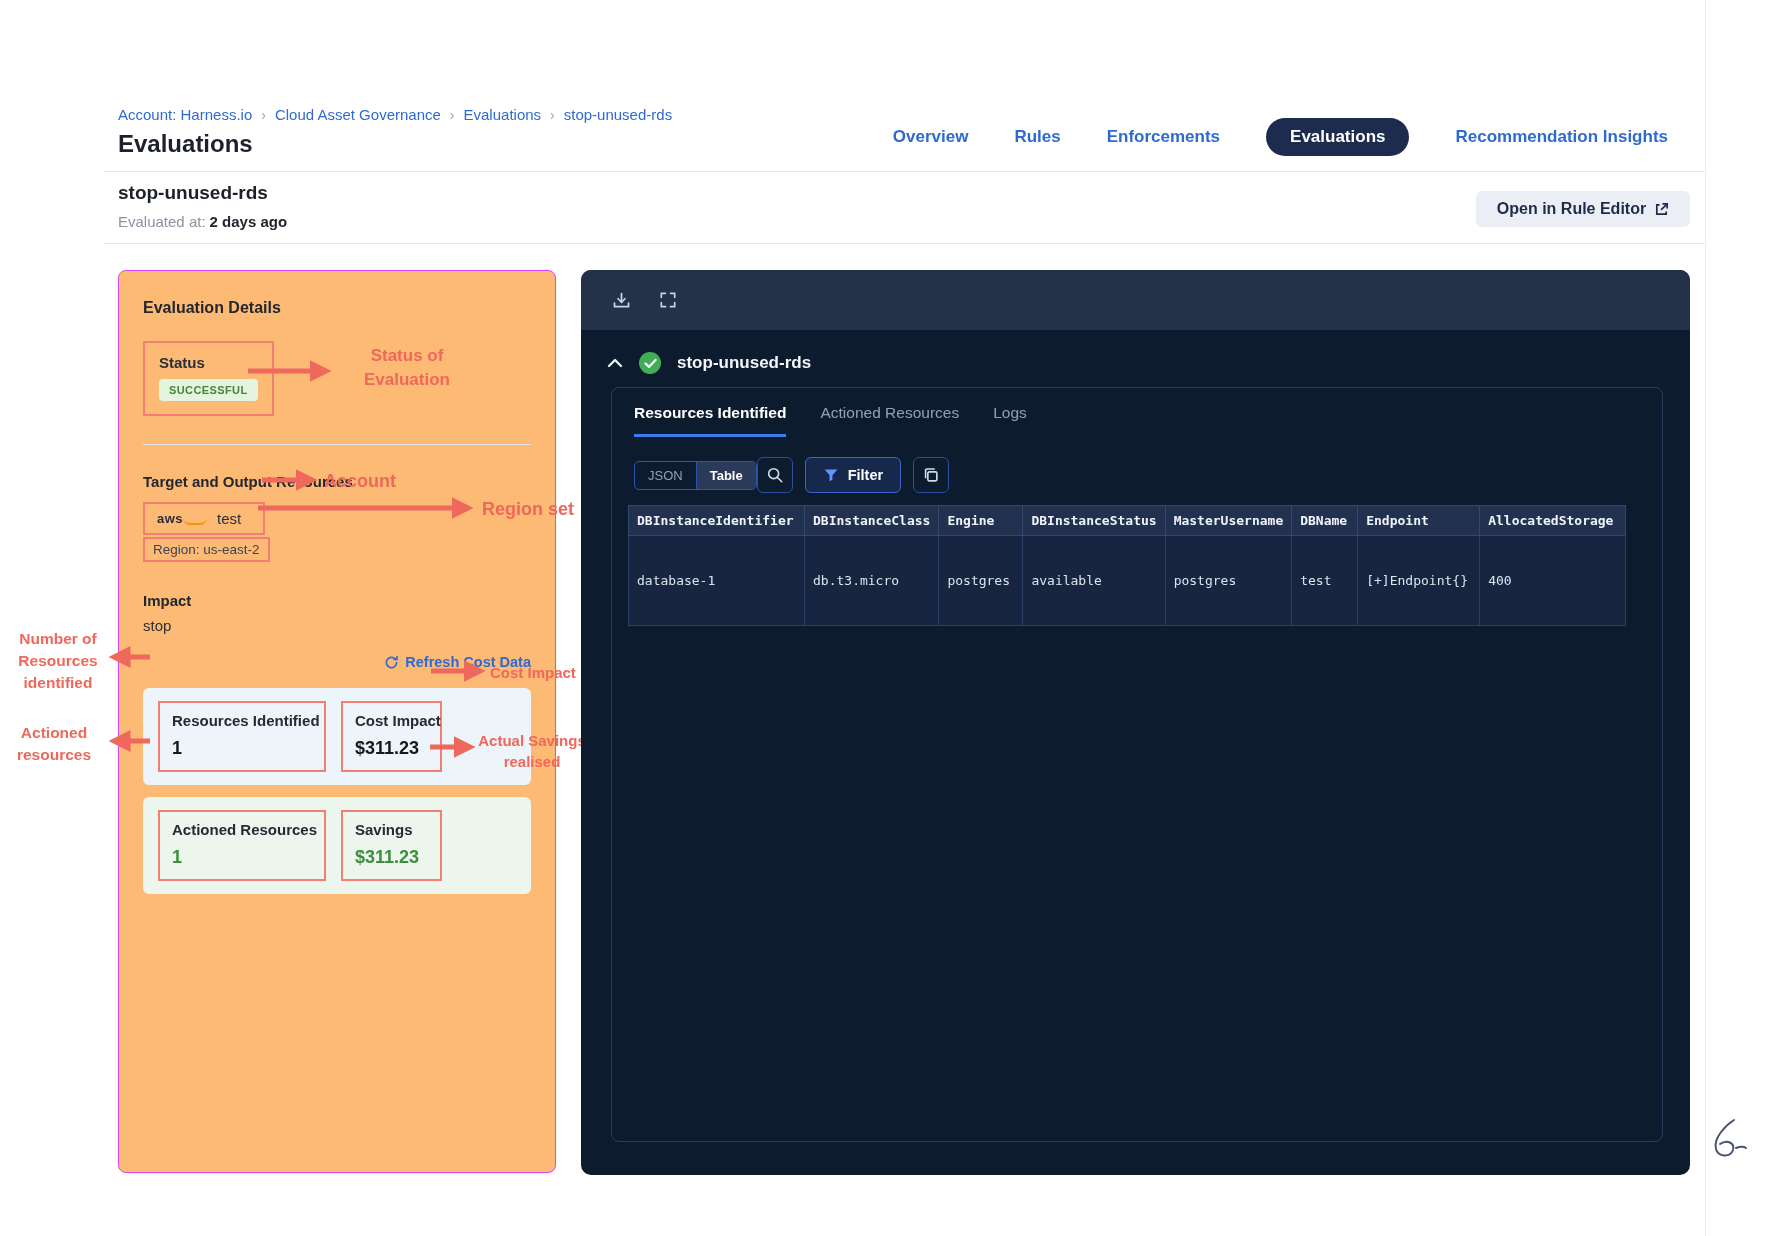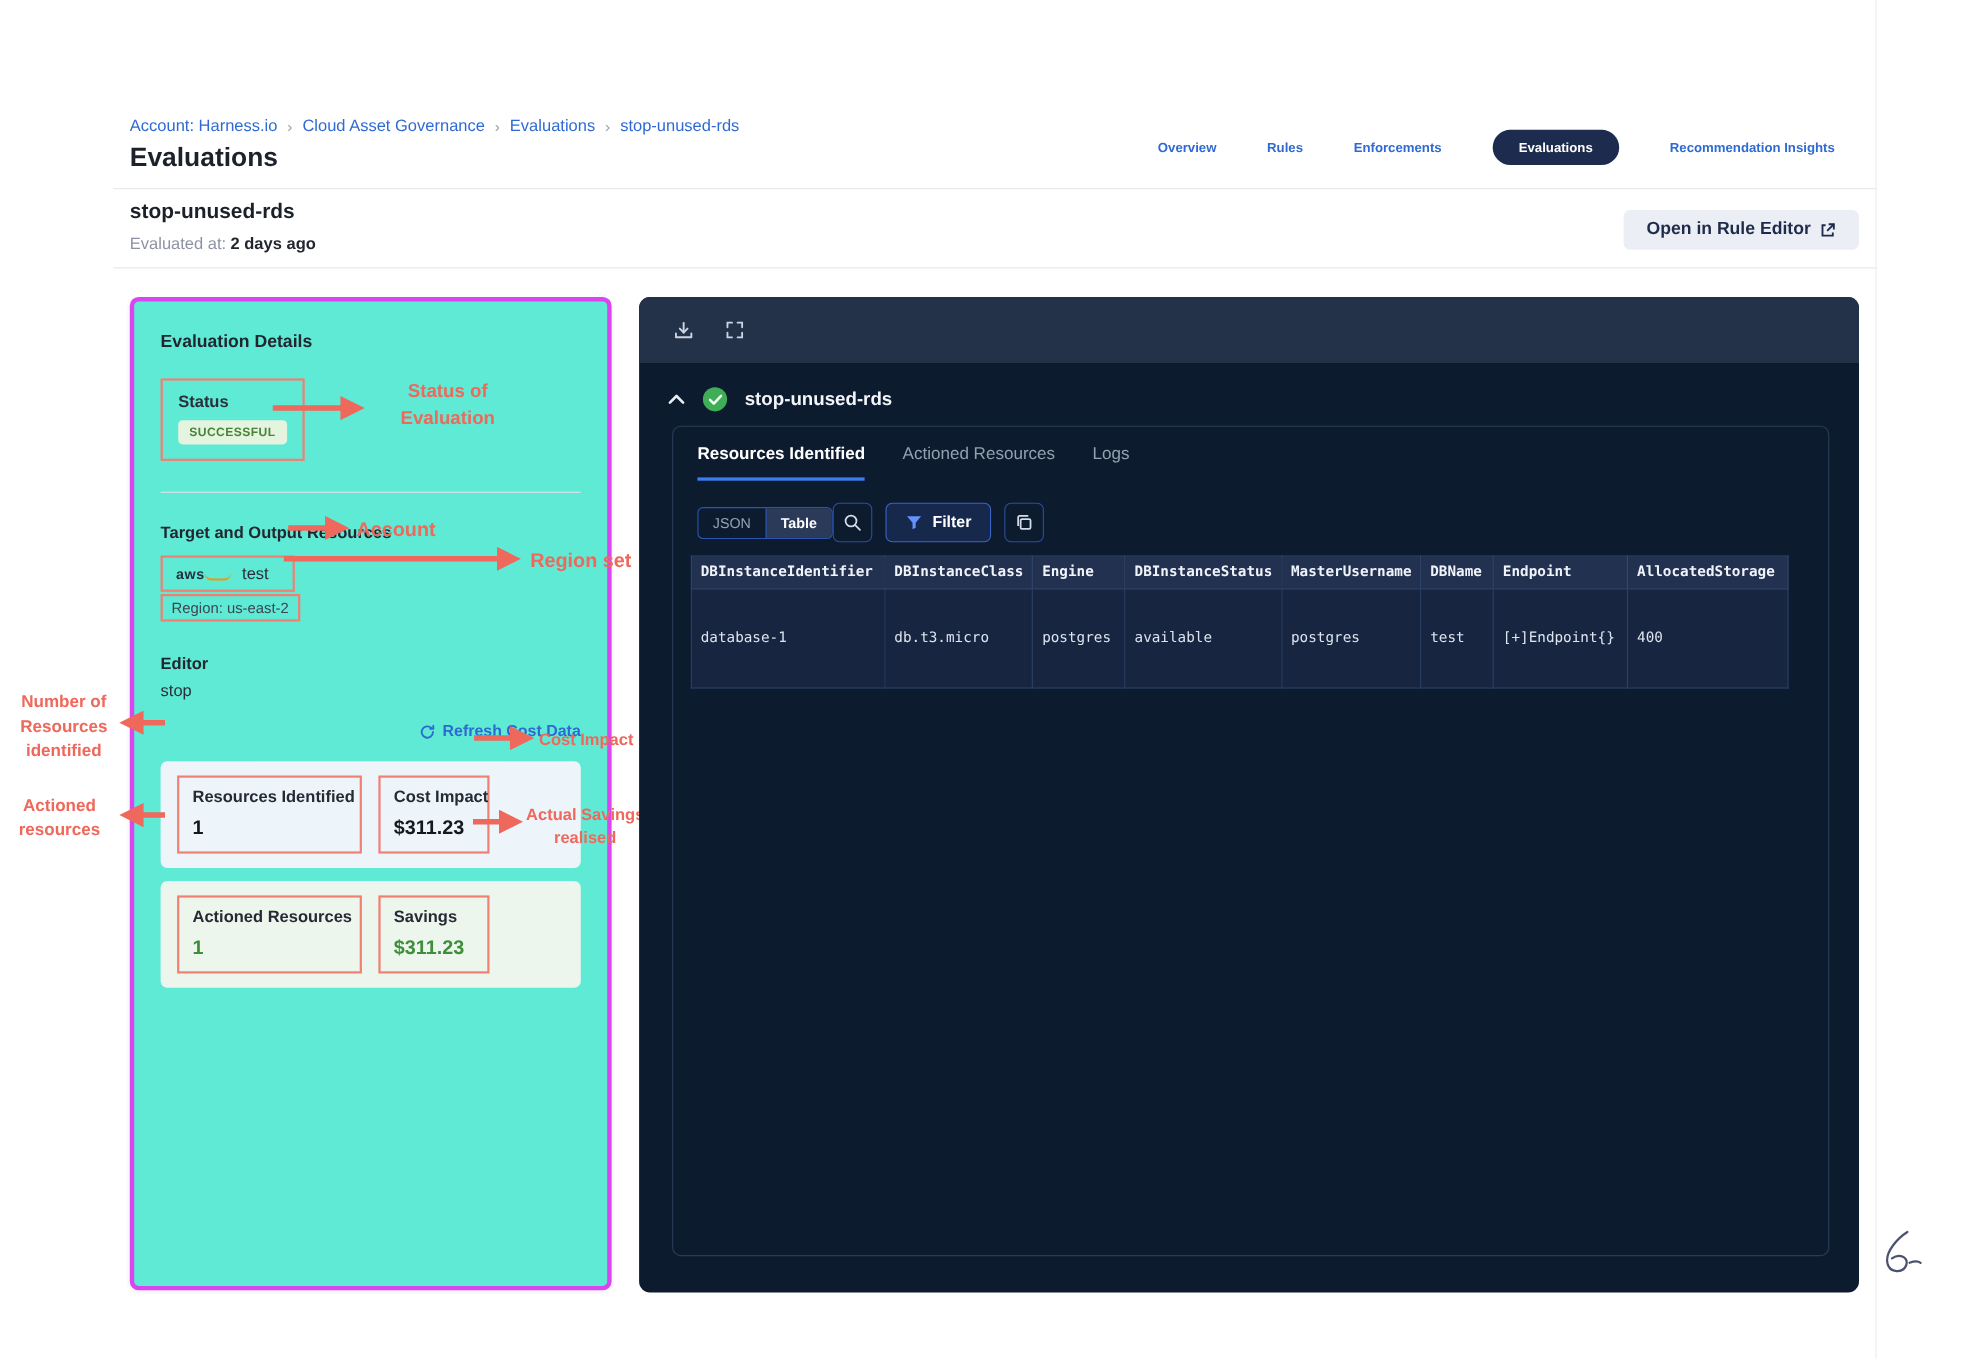--- a/index.html
+++ b/index.html
@@ -6,33 +6,33 @@
   html,body { background:#ffffff; }
   body { font-family:"Liberation Sans", sans-serif; }
   .page { position:relative; width:1790px; height:1236px; background:#ffffff; overflow:hidden; }
 
   
   .breadcrumb { position:absolute; left:118px; top:106px; font-size:15px; display:flex; gap:9px; align-items:center; }
   .breadcrumb a { color:#2f6ad4; text-decoration:none; cursor:pointer; }
   .breadcrumb .sep { color:#9aa0ae; font-size:14px; }
   .page-title { position:absolute; left:118px; top:130px; font-size:24px; font-weight:700; color:#1c212b; }
   .top-tabs { position:absolute; top:118px; right:122px; display:flex; align-items:center; gap:46px; }
-  .top-tabs .tab { font-size:12px; font-weight:600; color:#2e6ad2; text-decoration:none; cursor:pointer; }
+  .top-tabs .tab { font-size:17px; font-weight:600; color:#2e6ad2; text-decoration:none; cursor:pointer; }
   .top-tabs .tab-active { background:#1d2b4e; color:#ffffff; border-radius:20px; padding:9px 24px; }
   .hr { position:absolute; left:103px; width:1603px; height:1px; background:#e6e7ec; }
   .hr1 { top:171px; } .hr2 { top:243px; }
 
   .subtitle { position:absolute; left:118px; top:182px; font-size:19px; font-weight:700; color:#1b2029; }
   .evaluated { position:absolute; left:118px; top:213px; font-size:15px; color:#8d92a3; }
   .evaluated b { color:#22262f; font-weight:700; margin-left:4px; }
   .rule-editor-btn { position:absolute; left:1476px; top:191px; width:214px; height:36px; background:#eceef5; border:none; border-radius:6px; color:#1f2b4a; font-family:inherit; font-size:16px; font-weight:700; display:flex; align-items:center; justify-content:center; gap:8px; cursor:pointer; }
   .rule-editor-btn svg { stroke:#1f2b4a; }
 
   
-  .details-card { position:absolute; left:118px; top:270px; width:438px; height:903px; background:#5eead4; border:4px solid #d946ef; border-radius:8px; box-shadow:0 1px 4px rgba(20,30,60,.07); padding:28px 24px; }
+  .details-card { position:absolute; left:118px; top:270px; width:438px; height:903px; background:#fdba74; border:1px solid #d946ef; border-radius:8px; box-shadow:0 1px 4px rgba(20,30,60,.07); padding:28px 24px; }
   .card-h { font-size:16px; font-weight:700; color:#22262f; }
   .redbox { border:2px solid #f17f72; }
   .status-box { display:inline-block; margin-top:24px; padding:11px 14px 13px; min-width:104px; }
   .lbl { font-size:15px; font-weight:700; color:#2a2f3a; }
   .badge-success { display:inline-block; margin-top:8px; background:#e4f4de; color:#46853a; font-size:11px; font-weight:700; letter-spacing:.4px; padding:5px 10px; border-radius:4px; }
   .card-div { margin-top:28px; border-top:1px solid #e3e4e9; }
   .target-h { margin-top:28px; font-size:15px; font-weight:700; color:#22262f; }
   .account-box { display:inline-flex; align-items:center; gap:10px; margin-top:12px; padding:6px 12px; min-width:122px; }
   .aws-logo { display:inline-flex; flex-direction:row; align-items:flex-end; line-height:1; }
   .aws-word { font-size:13px; font-weight:700; color:#252f3e; letter-spacing:.5px; }
@@ -154,21 +154,21 @@
           <span class="aws-word">aws</span>
           <span class="aws-swoosh"></span>
         </span>
         <span class="account-name">test</span>
       </div>
     </div>
     <div>
       <div class="redbox region-box">Region: us-east-2</div>
     </div>
 
-    <div class="action-h">Editor</div>
+    <div class="action-h">Impact</div>
     <div class="action-v">stop</div>
 
     <div class="refresh-row">
       <a class="refresh-link">
         <svg width="15" height="15" viewBox="0 0 16 16" fill="none" stroke="#2e6ad2" stroke-width="1.8" stroke-linecap="round">
             <path d="M13.5 8a5.5 5.5 0 1 1-1.6-3.9"></path>
             <path d="M13.8 1.8v3h-3" stroke-linejoin="round"></path>
           </svg>
         <span>Refresh Cost Data</span>
       </a>

